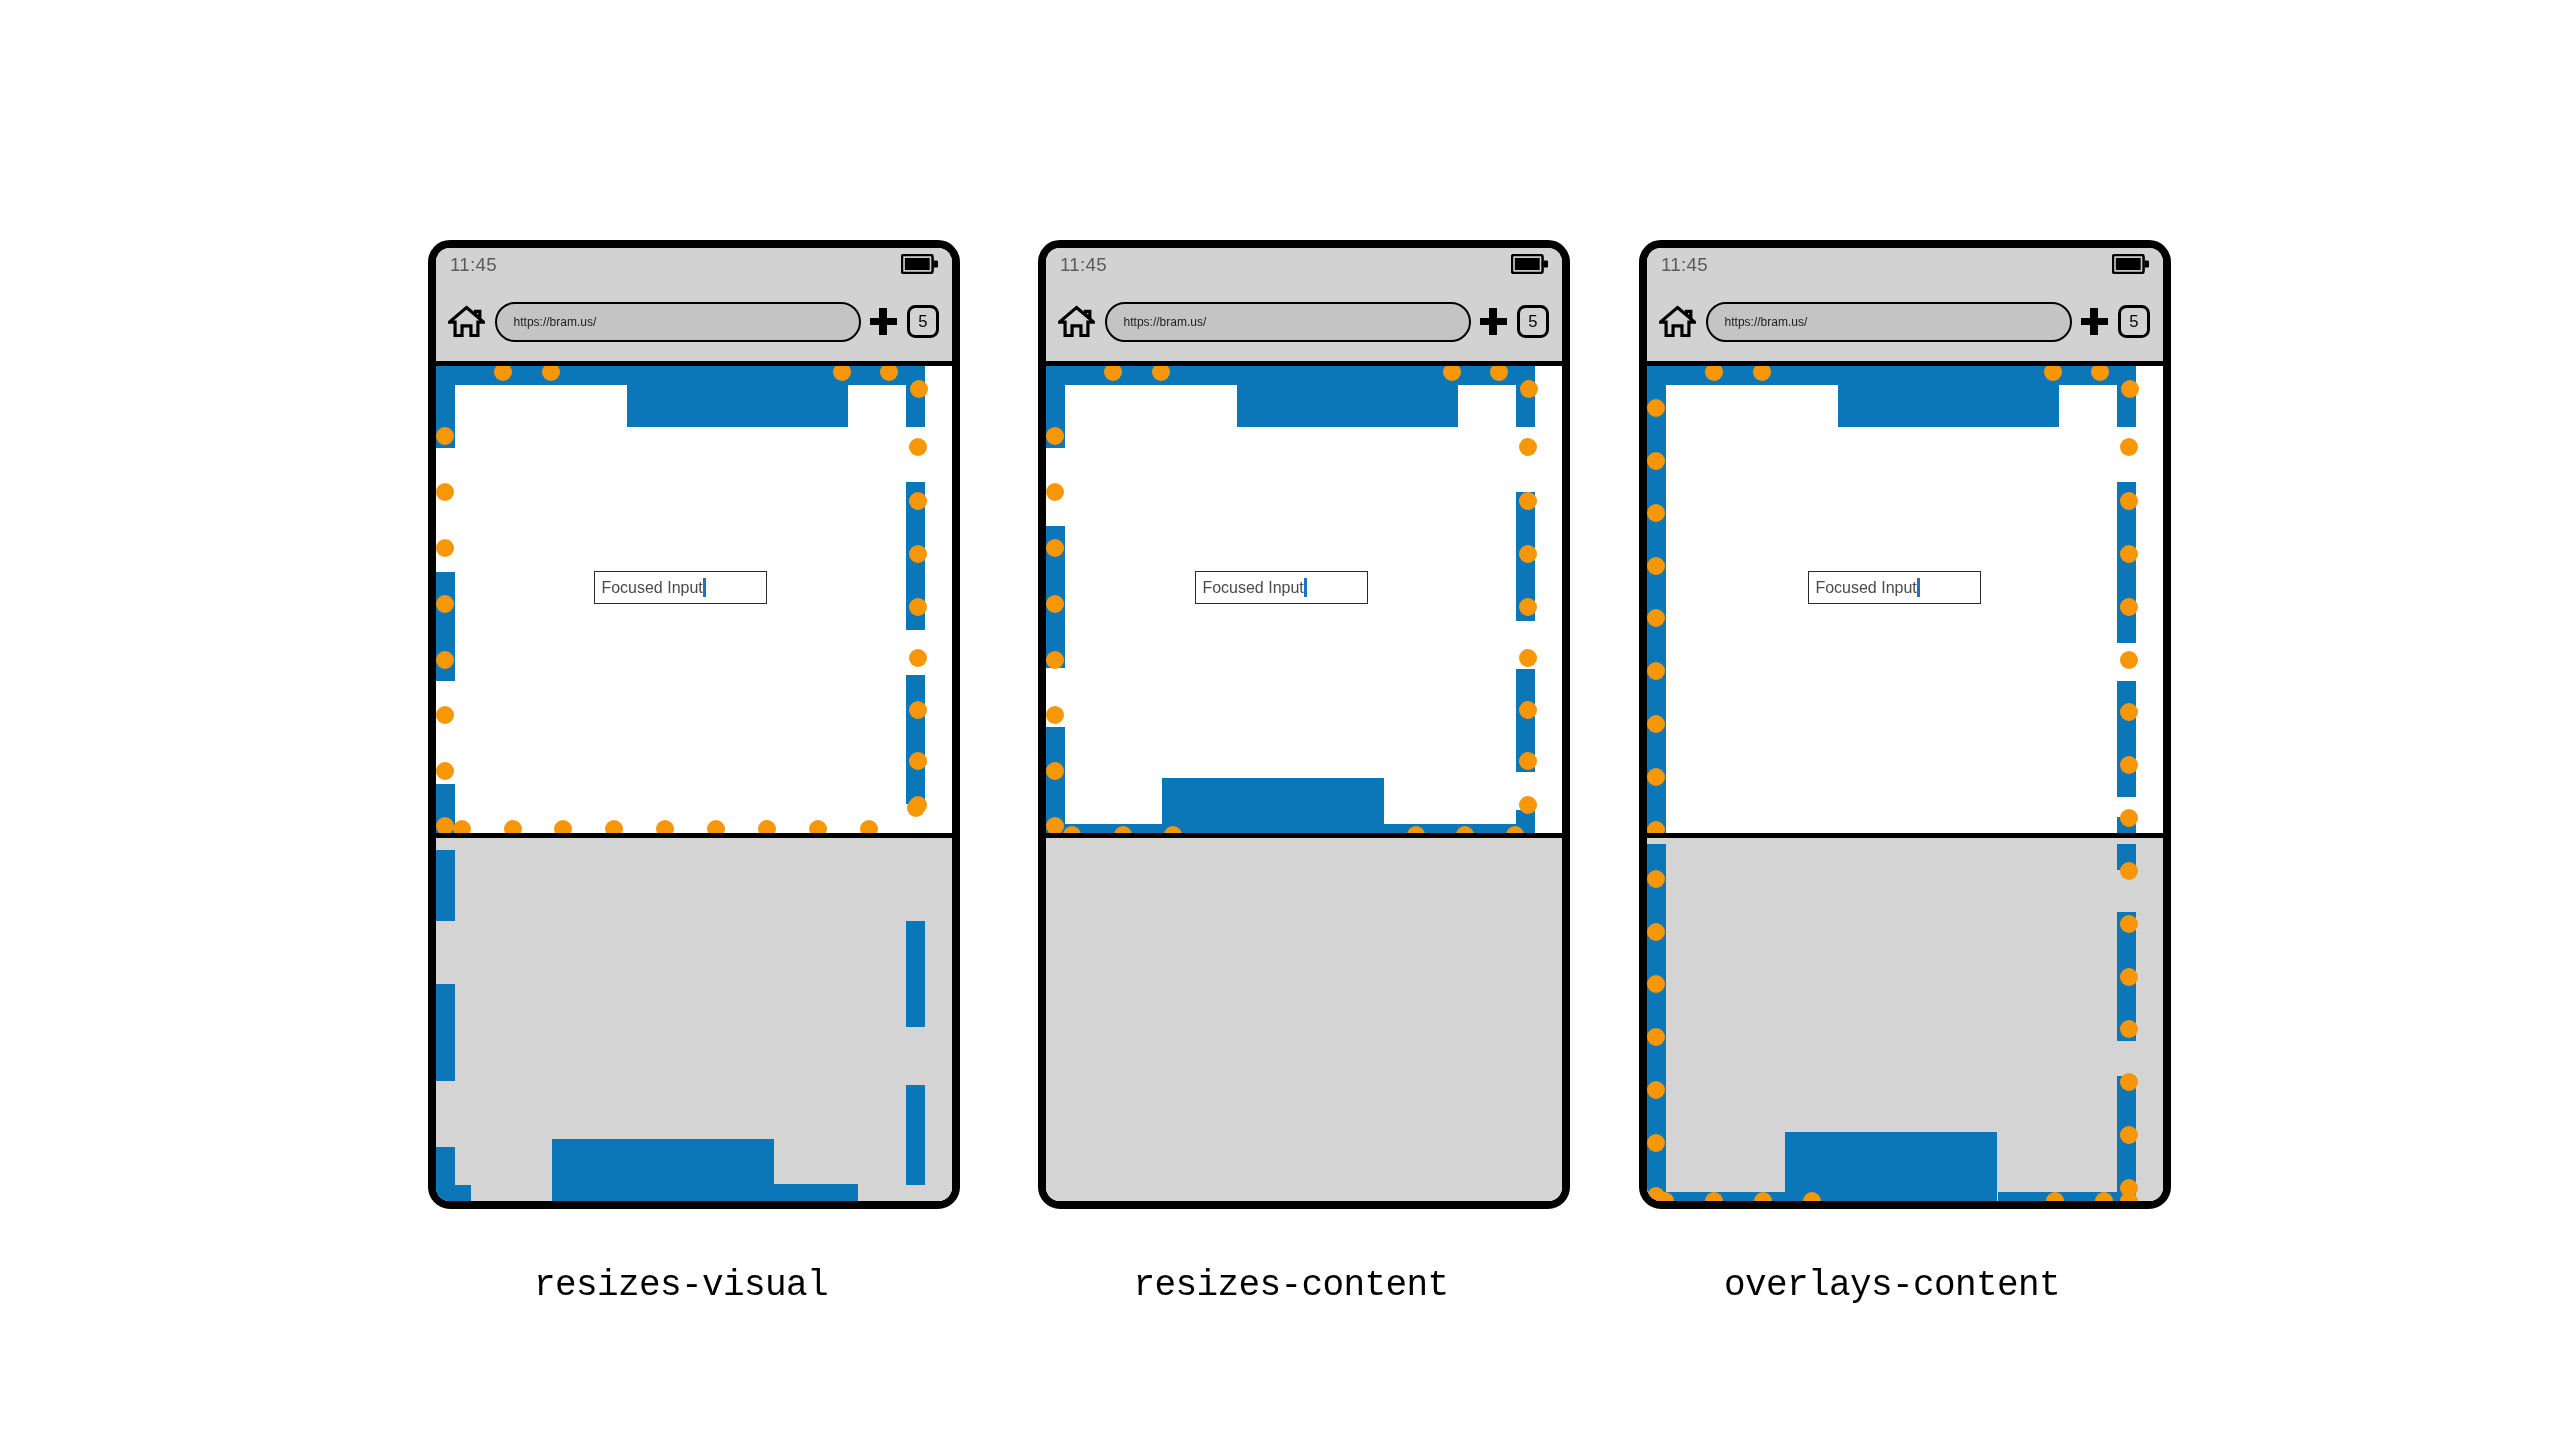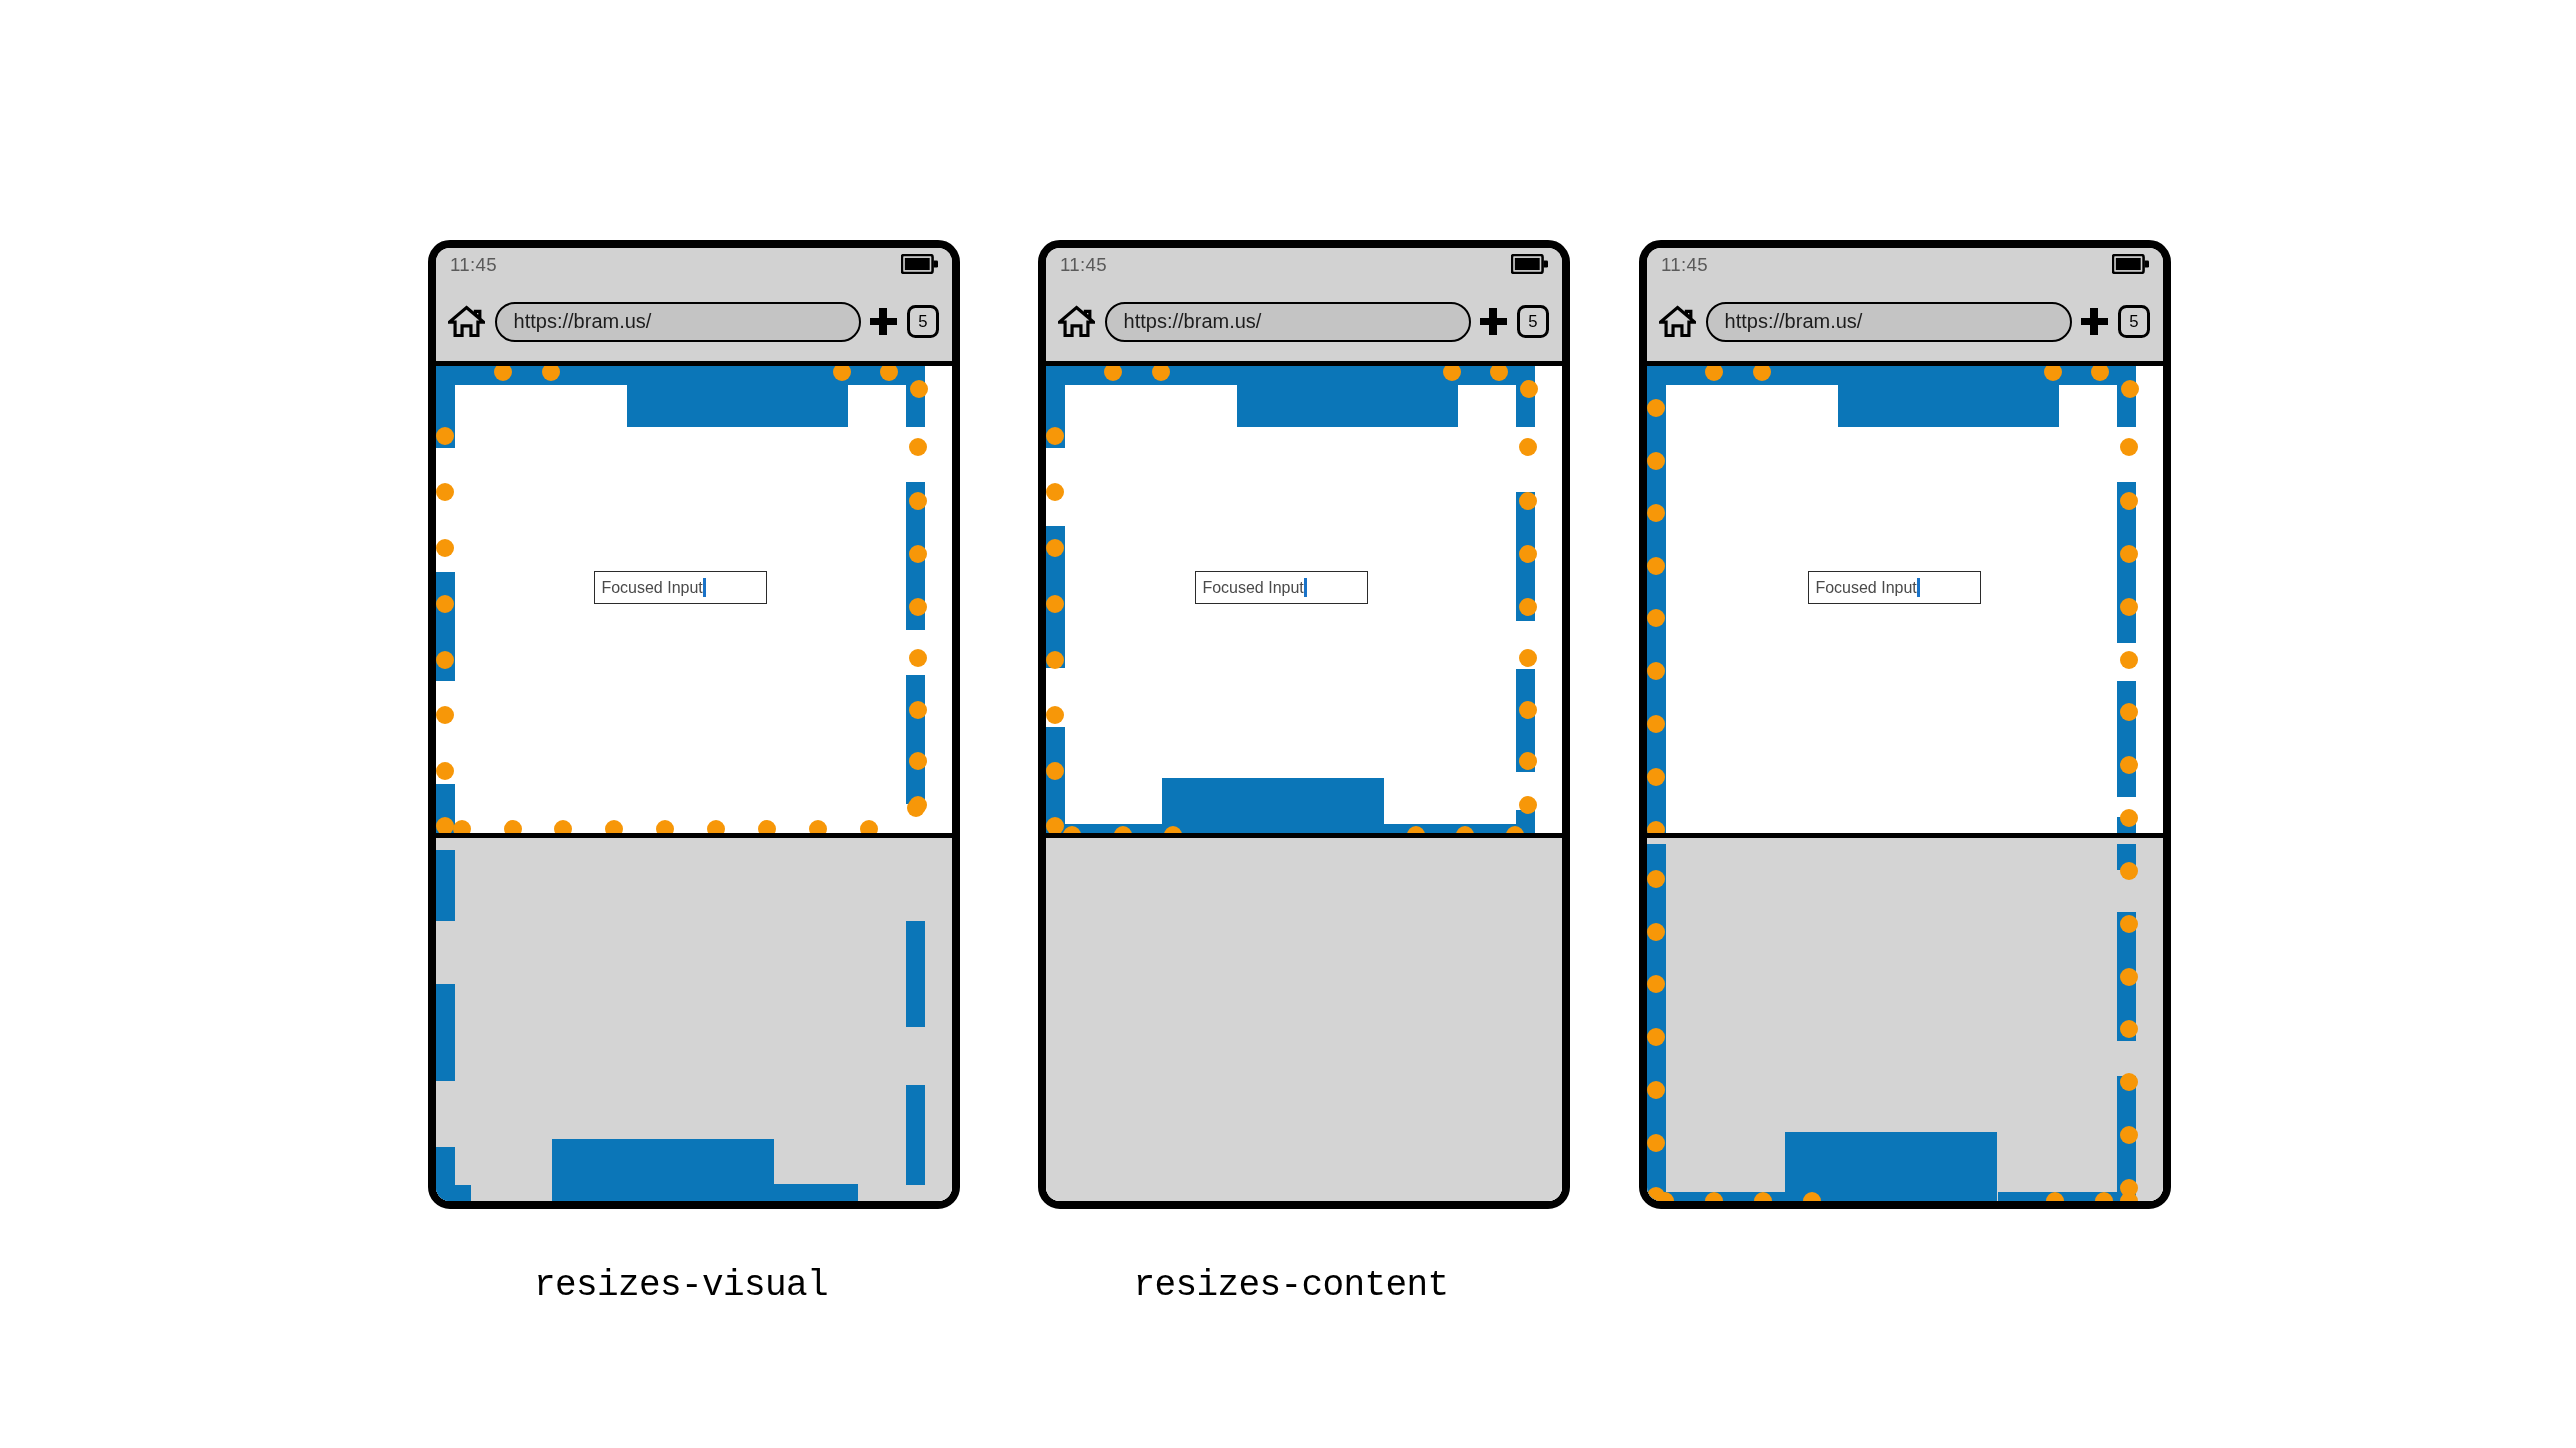--- a/index.html
+++ b/index.html
@@ -48,21 +48,21 @@
     position:absolute;left:0;right:0;top:35px;height:77px;
     display:flex;align-items:center;
   }
   .home-icon{width:37px;height:33px;margin-left:11.6px;flex:0 0 auto;}
   .urlbar{
     flex:1 1 auto;height:40px;margin:0 9px 0 10.3px;
     background:#c4c4c4;border:2.6px solid #000;border-radius:22px;
     display:flex;align-items:center;box-sizing:border-box;
   }
   .urltext{
-    font-size:20px;color:#1d1d1d;padding-left:16.7px;white-space:nowrap;
+    font-size:12px;color:#1d1d1d;padding-left:16.7px;white-space:nowrap;
     font-family:"Liberation Sans", sans-serif;
   }
   .plus-icon{width:27px;height:27px;flex:0 0 auto;margin-right:10.3px;position:relative;}
   .plus-icon:before,.plus-icon:after{
     content:"";position:absolute;background:#000;
   }
   .plus-icon:before{left:0;top:9.7px;width:27px;height:7.7px;}
   .plus-icon:after{top:0;left:9.7px;height:27px;width:7.7px;}
   .tabcount{
     width:32px;height:33px;border:3.2px solid #000;border-radius:8.4px;
@@ -417,15 +417,16 @@
         <div class="dot" style="left:156px;top:348px;"></div>
         <div class="dot" style="left:399px;top:348px;"></div>
         <div class="dot" style="left:448px;top:348px;"></div>
         <div class="dot" style="left:473px;top:348px;"></div>
       </div>
     </div>
   </div>
 
   <div class="caption c1">resizes-visual</div>
   <div class="caption c2">resizes-content</div>
+  <div class="caption c3">overlays-content</div>
 
 </div>
 
 
 </body></html>

